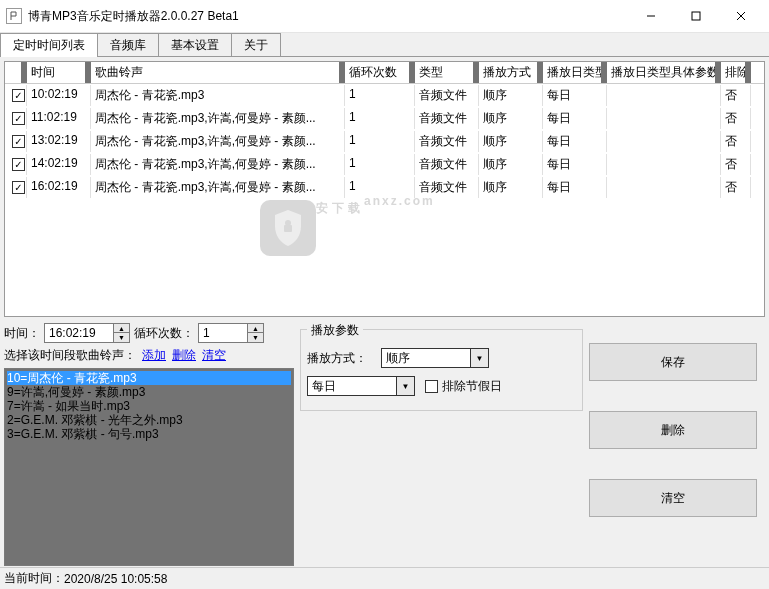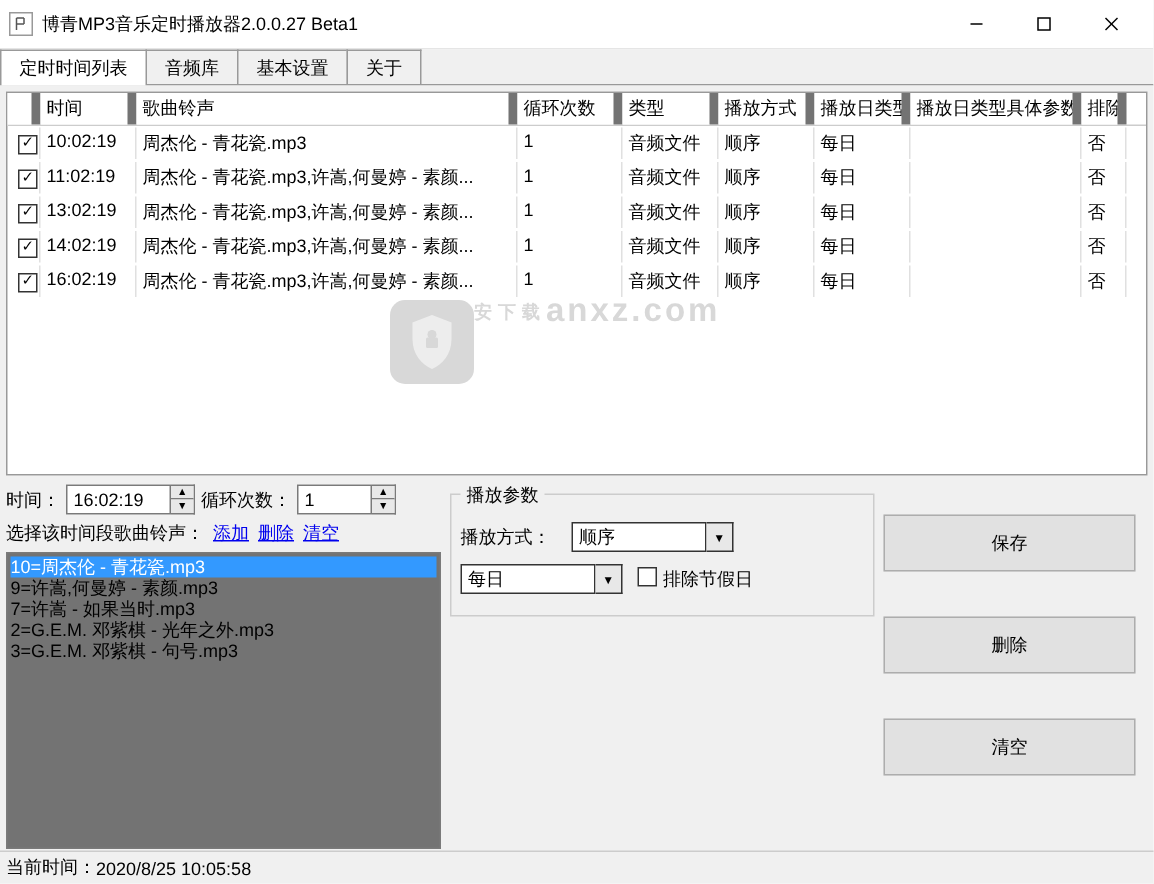--- a/index.html
+++ b/index.html
@@ -40,27 +40,27 @@
 .sel-row { display:flex; align-items:center; gap:6px; margin-bottom:4px;}
 .link { color:#0000ee; text-decoration:underline; cursor:pointer; }
 .songbox { flex:1; background:#737373; border:1px solid #7a7a7a; padding:2px; font-family: SimSun, monospace; line-height:14px; min-height:88px; }
 .lower-mid { flex:1; position:relative; }
 .fieldset { border:1px solid #ccc; margin-top:6px; padding:10px 6px 6px 6px; position:relative; background:#f0f0f0;}
 .fieldset .legend { position:absolute; top:-8px; left:6px; background:#f0f0f0; padding:0 4px; }
 .form-row { display:flex; align-items:center; gap:0; margin:8px 0;}
 .combo { display:flex; }
 .combo input { height:20px; border:1px solid #333; padding:0 4px; background:#fff; width:90px; }
 .combo .arrow { width:18px; height:20px; border:1px solid #333; border-left:none; background:#e8e8e8; display:flex; align-items:center; justify-content:center; font-size:8px;}
-.checkbox-label { display:flex; align-items:flex-start; gap:4px; margin-left:10px;}
+.checkbox-label { display:flex; align-items:center; gap:4px; margin-left:10px;}
 .checkbox-label .box { width:13px; height:13px; border:1px solid #333; background:#fff; }
 .lower-right { width:176px; display:flex; flex-direction:column; gap:30px; padding:20px 8px 0 0;}
 .btn { height:38px; border:1px solid #adadad; background:#e1e1e1; display:flex; align-items:center; justify-content:center; }
 .statusbar { height:22px; background:#f0f0f0; border-top:1px solid #ccc; display:flex; align-items:center; padding:0 4px; position:absolute; bottom:0; left:0; right:0;}
 .watermark { position:absolute; top:200px; left:260px; color:#d8d8d8; font-size:40px; font-weight:bold; letter-spacing:4px; pointer-events:none; font-family:"Microsoft YaHei"; display:flex; align-items:flex-start;}
-.watermark .sub { font-size:22px; letter-spacing:2px; margin-top:-6px;}
+.watermark .sub { font-size:12px; letter-spacing:2px; margin-top:-6px;}
 .wm-icon { width:56px; height:56px; border-radius:10px; background:#d8d8d8; margin:0 auto 4px auto; display:flex; align-items:center; justify-content:center;}
 .wm-icon svg { opacity:0.9; }
 </style>
 </head>
 <body>
 
 <div class="titlebar">
   <div class="app-icon">
     <svg width="10" height="10" viewBox="0 0 10 10">
         <path d="M2 1 L2 9 M2 1 L7 1 M7 1 L7 5 M2 5 L7 5" stroke="#555" fill="none" stroke-width="1"></path>

